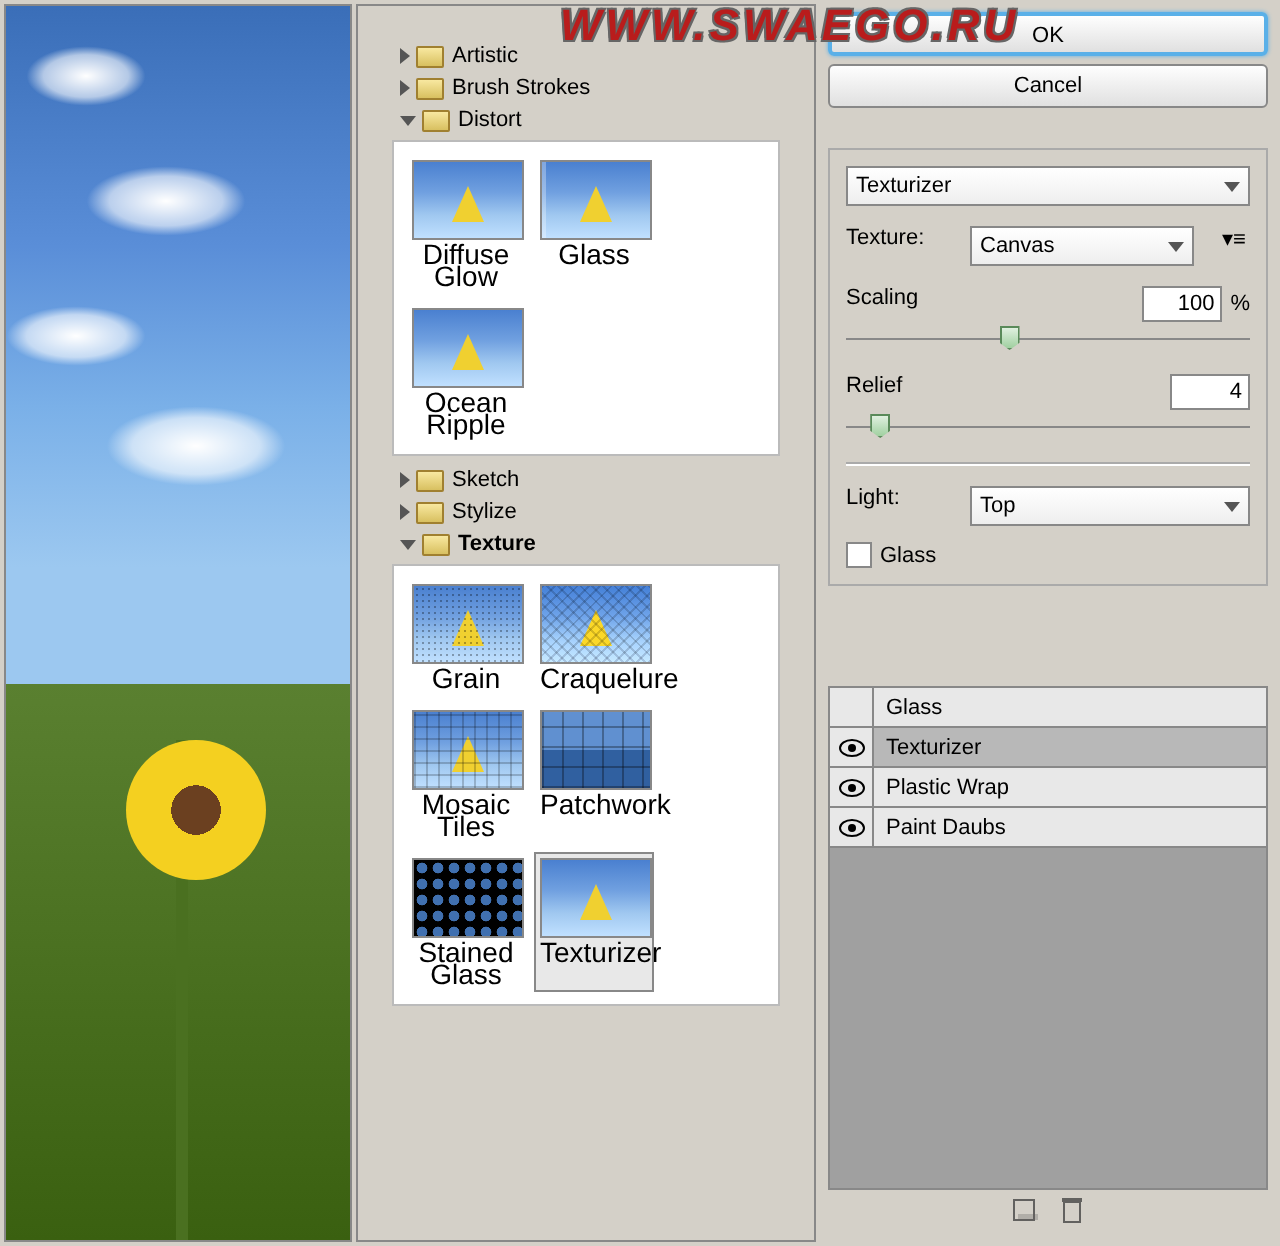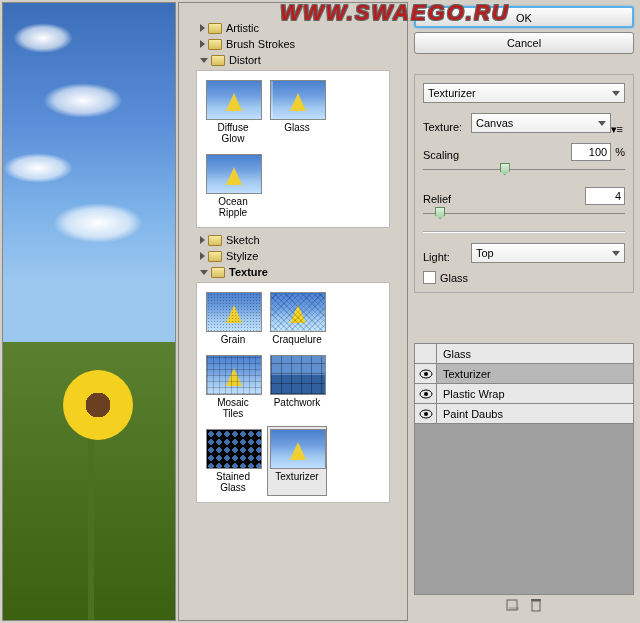--- a/index.html
+++ b/index.html
@@ -19,39 +19,39 @@
 .cat{display:flex;align-items:center;padding:2px 4px;cursor:pointer}
 .tri{width:0;height:0;border-top:4px solid transparent;border-bottom:4px solid transparent;border-left:5px solid #555;margin-right:3px}
 .tri.open{border-left:4px solid transparent;border-right:4px solid transparent;border-top:5px solid #555;border-bottom:none}
 .fold{width:14px;height:11px;background:linear-gradient(180deg,#f8e8a0,#d8c060);border:1px solid #a08030;margin-right:4px;border-radius:1px}
 .cat span{flex:1}
 .cat.bold span{font-weight:bold}
 .catbody{border:1px solid #bbb;background:#fff;padding:6px;margin:2px 0 4px 0;display:flex;flex-wrap:wrap;gap:4px}
 .thumb{width:60px;text-align:center;cursor:pointer;padding:2px;border:1px solid transparent}
 .thumb.sel{border:1px solid #888;background:#e8e8e8}
 .thumb .img{width:56px;height:40px;border:1px solid #888;margin:0 auto 2px;position:relative;overflow:hidden}
-.thumb .lbl{font-size:10px;line-height:11px}
+.thumb .lbl{font-size:14px;line-height:11px}
 .sk{background:linear-gradient(180deg,#4a80d0 0%,#70a0e0 40%,#a0c8f0 70%,#c0e0ff 100%)}
 .sail{position:absolute;bottom:8px;left:50%;transform:translateX(-50%);width:0;height:0;border-bottom:18px solid #f0d030;border-left:8px solid transparent;border-right:8px solid transparent}
 .craq .img{filter:contrast(1.1)}
 .craq .img::after{content:'';position:absolute;inset:0;background-image:repeating-linear-gradient(45deg,rgba(0,0,0,0.15) 0 1px,transparent 1px 4px),repeating-linear-gradient(-45deg,rgba(0,0,0,0.15) 0 1px,transparent 1px 4px)}
 .grain .img::after{content:'';position:absolute;inset:0;background-image:radial-gradient(rgba(0,0,0,0.3) 0.5px,transparent 0.5px);background-size:3px 3px}
 .mosaic .img::after{content:'';position:absolute;inset:0;background-image:repeating-linear-gradient(0deg,rgba(0,0,0,0.2) 0 1px,transparent 1px 6px),repeating-linear-gradient(90deg,rgba(0,0,0,0.2) 0 1px,transparent 1px 6px)}
 .patch .img{background:linear-gradient(180deg,#6090d0 50%,#3060a0 50%)}
 .patch .img::after{content:'';position:absolute;inset:0;background-image:repeating-linear-gradient(0deg,rgba(0,0,0,0.3) 0 1px,transparent 1px 10px),repeating-linear-gradient(90deg,rgba(0,0,0,0.3) 0 1px,transparent 1px 10px)}
 .sglass .img{background:#1a3050}
 .sglass .img::after{content:'';position:absolute;inset:0;background-image:radial-gradient(#4070b0 45%,#000 50%);background-size:8px 8px}
 .glass .img::after{content:'';position:absolute;inset:0;background:linear-gradient(90deg,rgba(255,255,255,0.3) 0 2px,transparent 2px 8px)}
 .right{flex:1;background:#d4d0c8;padding:6px;display:flex;flex-direction:column}
 .btn{display:block;width:100%;height:22px;border:1px solid #888;background:linear-gradient(180deg,#fefefe,#e0e0e0);border-radius:3px;margin-bottom:4px;text-align:center;line-height:20px;cursor:pointer}
 .btn.ok{border:2px solid #5ab0e8;box-shadow:0 0 2px #5ab0e8}
 .panel{border:1px solid #aaa;background:#d4d0c8;padding:8px;margin-top:16px}
 .select{width:100%;height:20px;border:1px solid #888;background:linear-gradient(180deg,#fff,#eee);display:flex;align-items:center;padding:0 4px;justify-content:space-between;cursor:pointer}
 .select .arr{width:0;height:0;border-left:4px solid transparent;border-right:4px solid transparent;border-top:5px solid #555}
-.row{display:flex;align-items:flex-end;margin-top:10px;gap:0}
+.row{display:flex;align-items:flex-start;margin-top:10px;gap:14px}
 .row .lbl{min-width:48px}
 .row .select{flex:1}
 .numbox{width:40px;height:18px;border:1px solid #888;background:#fff;text-align:right;padding:0 3px;line-height:16px}
 .slider{position:relative;height:14px;margin-top:2px}
 .slider::before{content:'';position:absolute;left:0;right:0;top:6px;height:1px;background:#888}
 .slider .handle{position:absolute;top:0;width:10px;height:12px;background:linear-gradient(180deg,#e0f0e0,#a0d0a0);border:1px solid #5a8a5a;clip-path:polygon(0 0,100% 0,100% 70%,50% 100%,0 70%)}
 .hr{border:none;border-top:1px solid #aaa;border-bottom:1px solid #fff;margin:10px 0}
 .chk{display:flex;align-items:center;margin-top:8px}
 .chk .box{width:13px;height:13px;border:1px solid #888;background:#fff;margin-right:4px}
 .more{width:14px;height:10px;display:inline-flex;flex-direction:column;justify-content:space-between}

